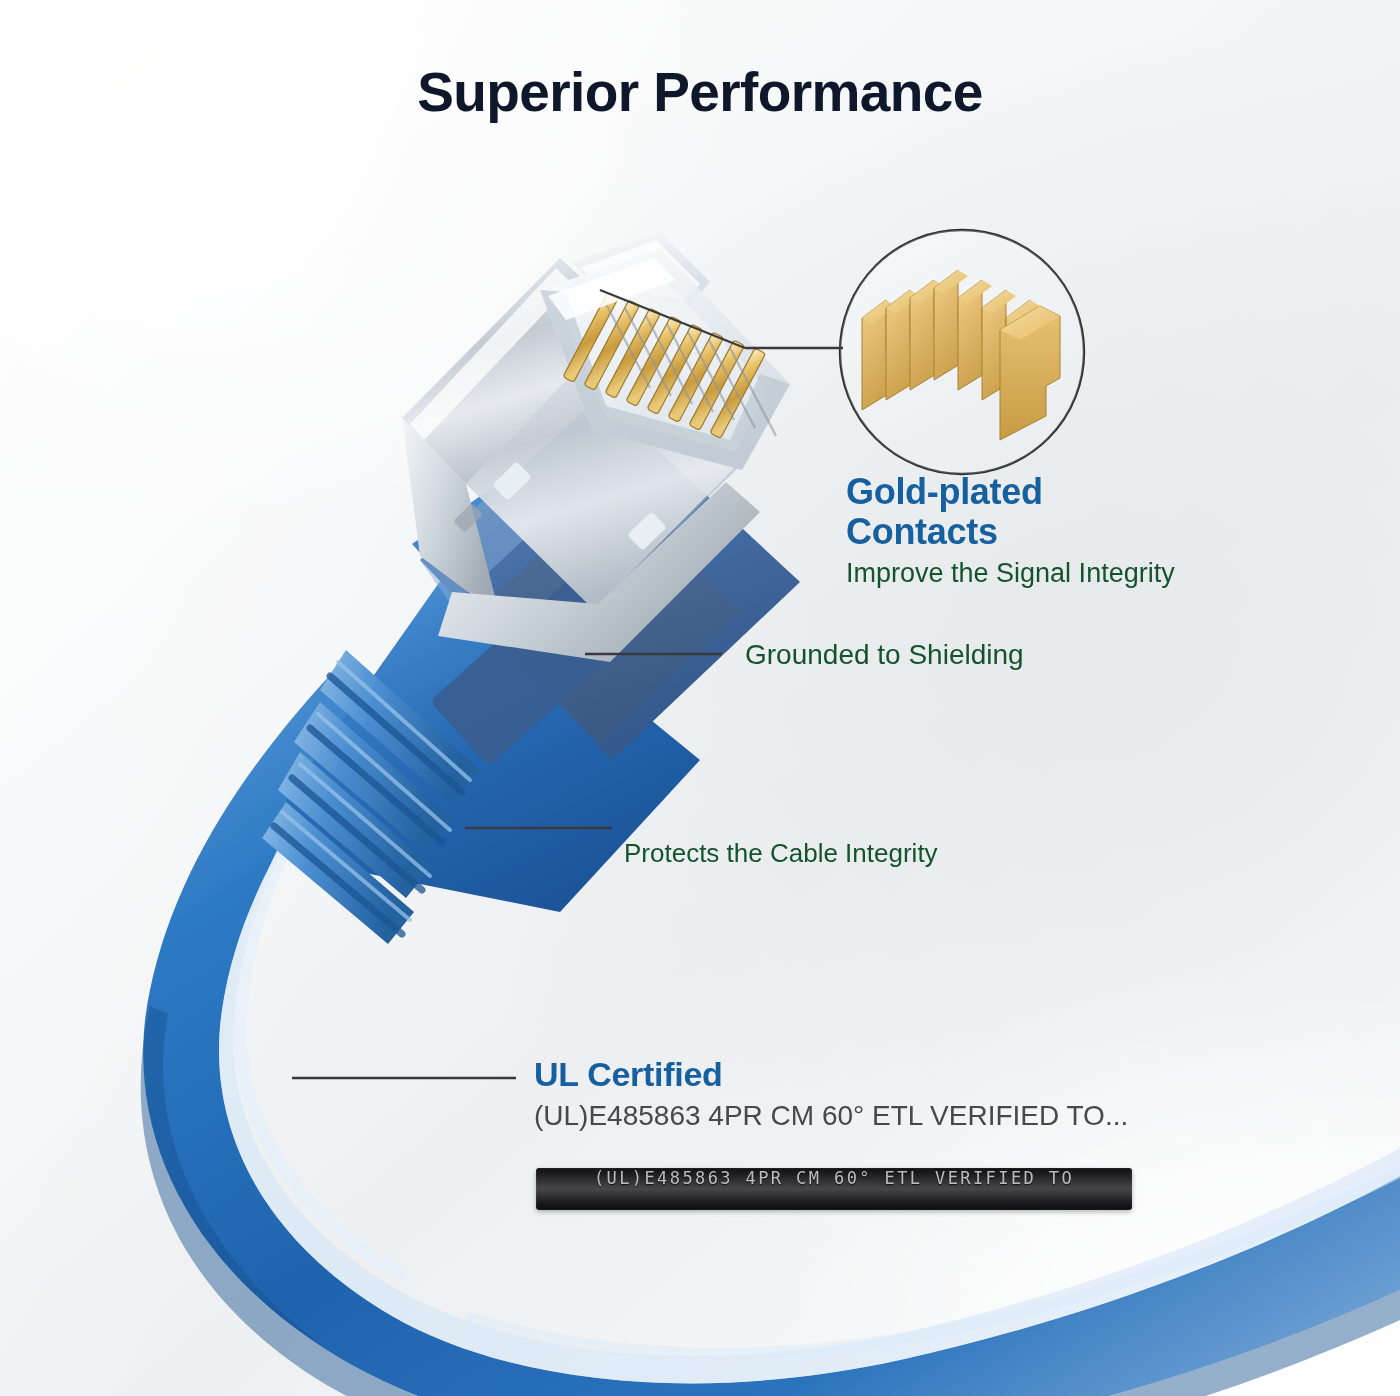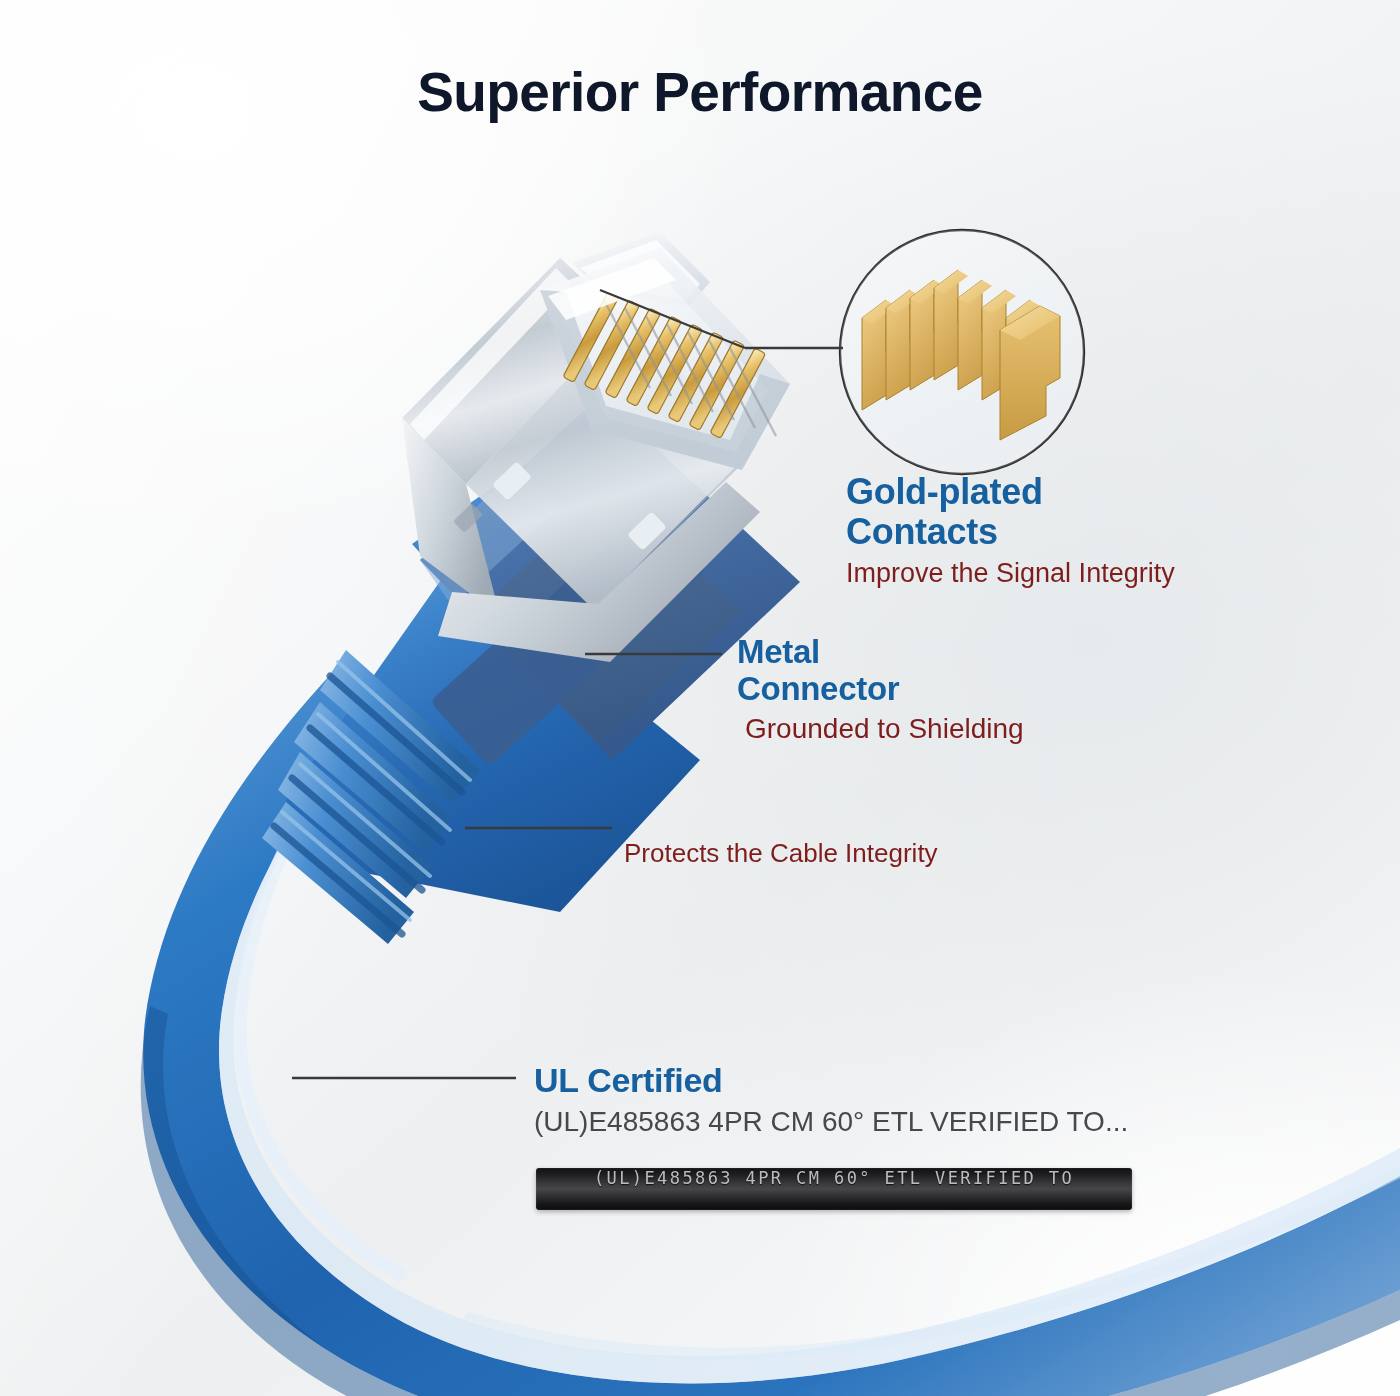--- a/index.html
+++ b/index.html
@@ -37,37 +37,37 @@
   
   #art{ position:absolute; left:0; top:0; width:1400px; height:1396px; }
 
   
   .callout{ position:absolute; }
   .callout .head{
     color:#17609f; font-weight:bold; letter-spacing:-.3px;
     line-height:1.12;
   }
   .callout .sub{
-    color:#7f1d1d; line-height:1.2; margin-top:4px;
+    color:#14532d; line-height:1.2; margin-top:4px;
   }
 
   #c-gold{ left:846px; top:472px; width:420px; }
   #c-gold .head{ font-size:36px; }
   #c-gold .sub { font-size:27px; }
 
   #c-metal{ left:737px; top:634px; width:420px; }
   #c-metal .head{ font-size:33px; }
   #c-metal .sub { font-size:28px;margin-left:8px; }
 
   #c-molded{ left:624px; top:806px; width:470px; }
   #c-molded .head{ font-size:33px; }
   #c-molded .sub { font-size:26px;margin-top:32px; }
 
   #c-ul{ left:534px; top:1055px; width:680px; }
-  #c-ul .head{ font-size:34px;margin-top:6px; }
+  #c-ul .head{ font-size:34px; }
   #c-ul .sub { font-size:28px; color:#46494c; margin-top:6px; }
 
   
   #ul-strip{
     position:absolute; left:536px; top:1168px; width:596px; height:42px;
     border-radius:3px;
     background:linear-gradient(180deg,
        #121214 0%, #1d1d1f 14%, #3a3a3d 38%, #46464a 50%,
        #313134 66%, #171719 86%, #0c0c0e 100%);
     box-shadow:0 2px 5px rgba(0,0,0,.28), inset 0 0 0 1px rgba(255,255,255,.05);
@@ -335,24 +335,20 @@
 
 <div class="callout" id="c-gold">
   <div class="head">
     <div>Gold-plated</div>
     <div>Contacts</div>
   </div>
   <div class="sub">Improve the Signal Integrity</div>
 </div>
 
 <div class="callout" id="c-metal">
-  <div class="head">
-    <div>Metal</div>
-    <div>Connector</div>
-  </div>
   <div class="sub">Grounded to Shielding</div>
 </div>
 
 <div class="callout" id="c-molded">
   <div class="sub">Protects the Cable Integrity</div>
 </div>
 
 <div class="callout" id="c-ul">
   <div class="head">
     <div>UL Certified</div>

